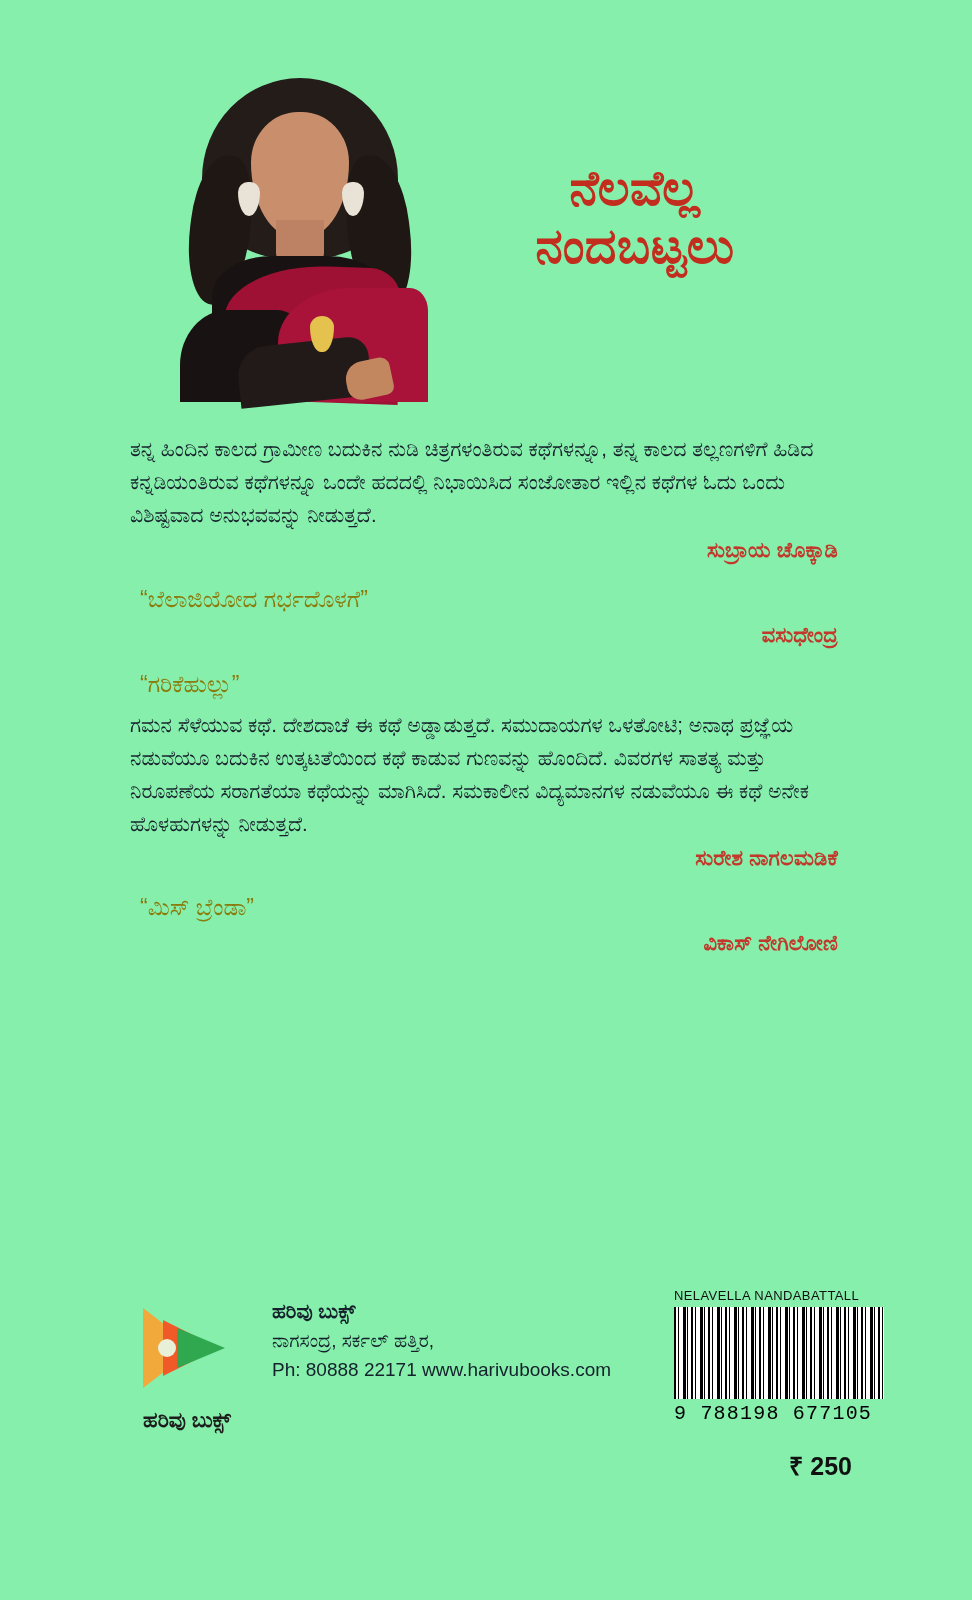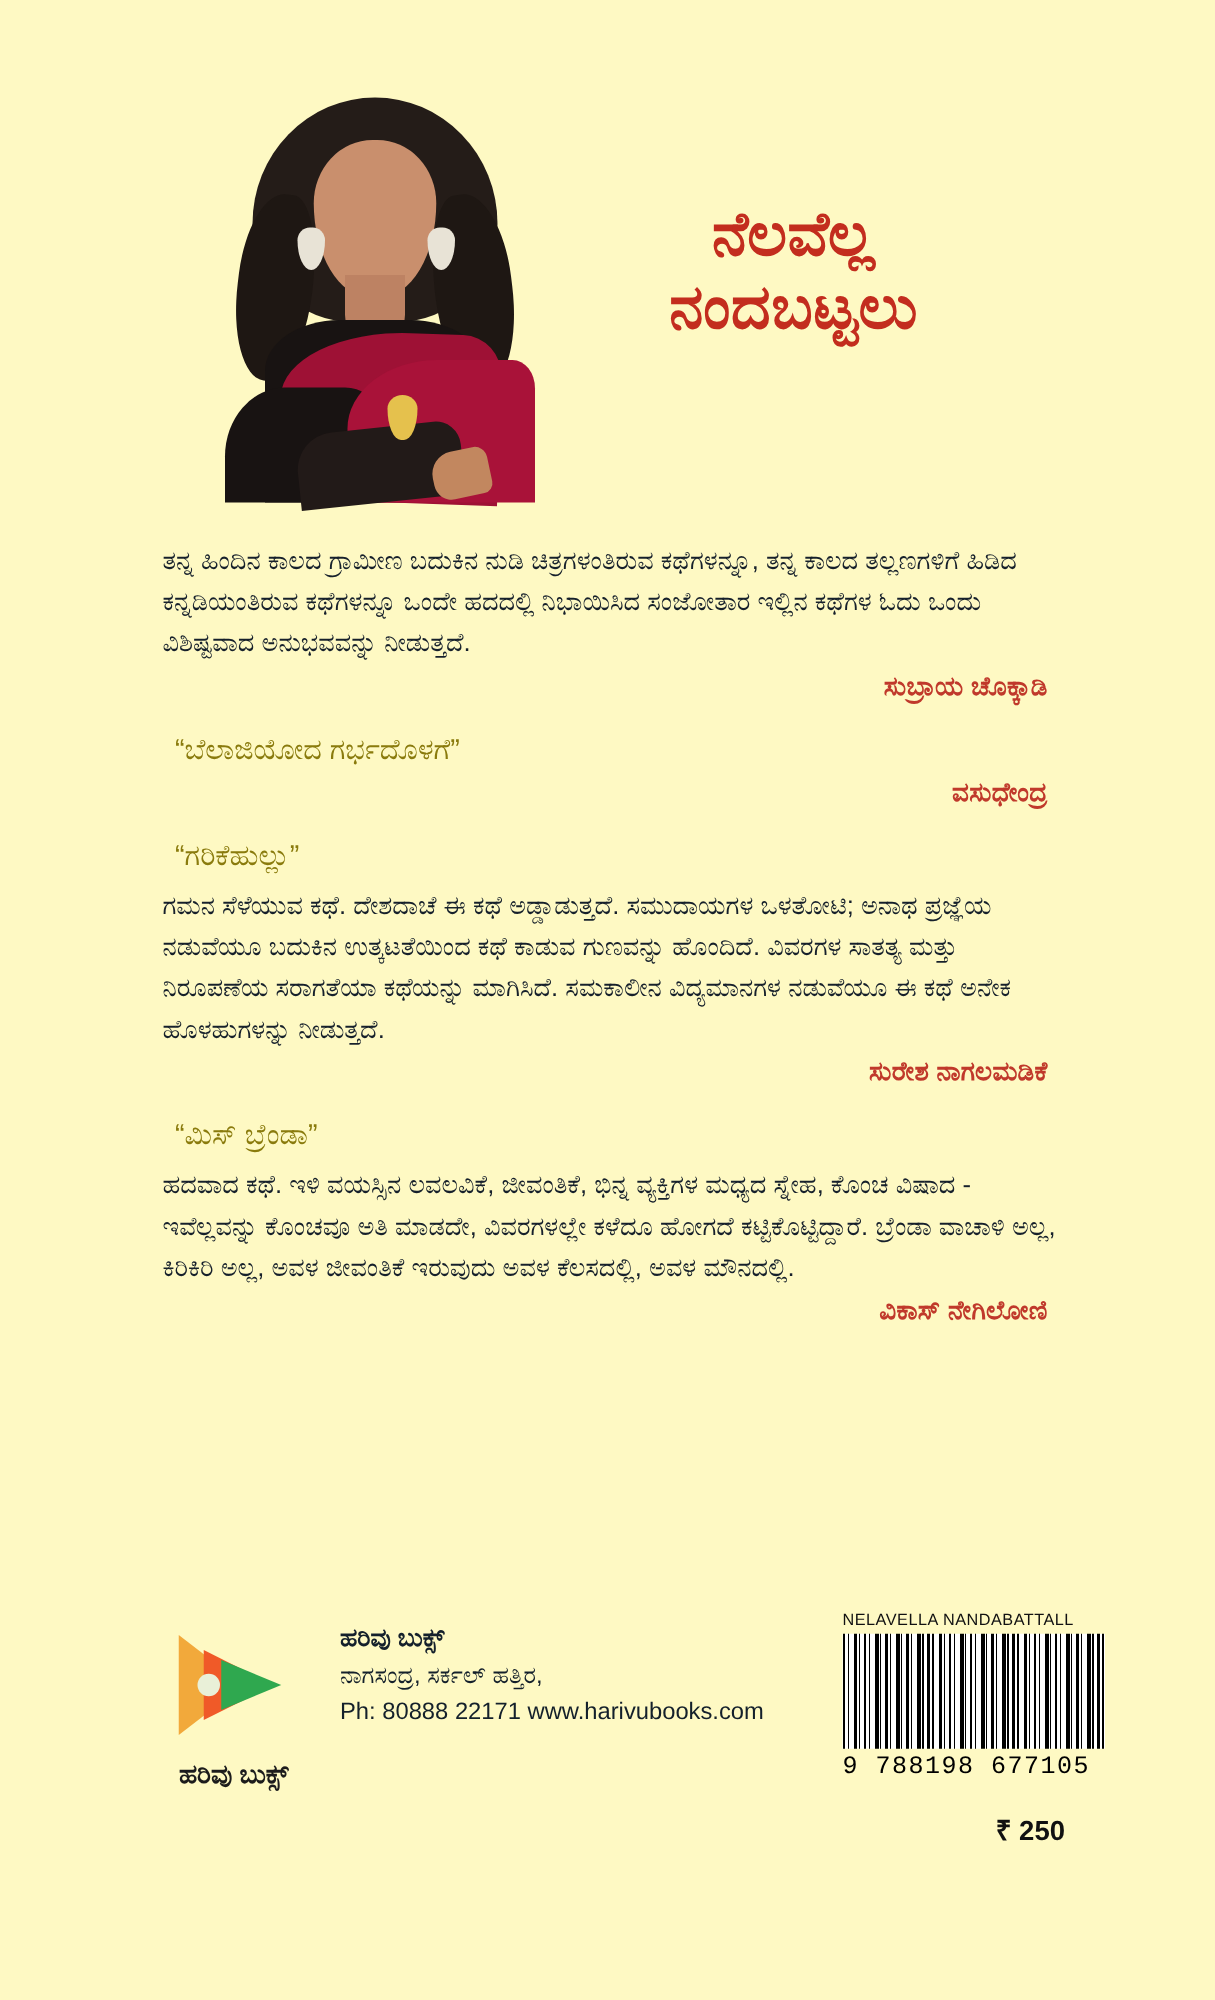--- a/index.html
+++ b/index.html
@@ -11,21 +11,21 @@
     height: 1600px;
     background: #e9f0d8;
     font-family: "Liberation Sans", sans-serif;
     position: relative;
     overflow: hidden;
   }
 
   .page {
     position: absolute;
     inset: 0;
-    background: #fef9c3;
+    background: #86efac;
   }
 
   
   .top-area {
     position: absolute;
     top: 0;
     left: 0;
     width: 972px;
     height: 400px;
   }
@@ -285,21 +285,21 @@
     font-size: 20px;
     letter-spacing: 1.2px;
     margin-top: 3px;
     color: #000;
   }
 
   .price {
     position: absolute;
     right: 120px;
     top: 168px;
-    font-size: 22px;
+    font-size: 25px;
     font-weight: bold;
     color: #111;
   }
 </style>
 </head>
 <body>
 
 <div class="page">
 
   <div class="top-area">
@@ -340,21 +340,20 @@
     </div>
 
     <div class="block block-gap">
       <div class="story-title">“ಗರಿಕೆಹುಲ್ಲು”</div>
       <p class="para">ಗಮನ ಸೆಳೆಯುವ ಕಥೆ. ದೇಶದಾಚೆ ಈ ಕಥೆ ಅಡ್ಡಾಡುತ್ತದೆ. ಸಮುದಾಯಗಳ ಒಳತೋಟಿ; ಅನಾಥ ಪ್ರಜ್ಞೆಯ ನಡುವೆಯೂ ಬದುಕಿನ ಉತ್ಕಟತೆಯಿಂದ ಕಥೆ ಕಾಡುವ ಗುಣವನ್ನು ಹೊಂದಿದೆ. ವಿವರಗಳ ಸಾತತ್ಯ ಮತ್ತು ನಿರೂಪಣೆಯ ಸರಾಗತೆಯಾ ಕಥೆಯನ್ನು ಮಾಗಿಸಿದೆ. ಸಮಕಾಲೀನ ವಿದ್ಯಮಾನಗಳ ನಡುವೆಯೂ ಈ ಕಥೆ ಅನೇಕ ಹೊಳಹುಗಳನ್ನು ನೀಡುತ್ತದೆ.</p>
       <p class="attrib">ಸುರೇಶ ನಾಗಲಮಡಿಕೆ</p>
     </div>
 
     <div class="block">
       <div class="story-title">“ಮಿಸ್ ಬ್ರೆಂಡಾ”</div>
-      <p class="para">ಹದವಾದ ಕಥೆ. ಇಳಿ ವಯಸ್ಸಿನ ಲವಲವಿಕೆ, ಜೀವಂತಿಕೆ, ಭಿನ್ನ ವ್ಯಕ್ತಿಗಳ ಮಧ್ಯದ ಸ್ನೇಹ, ಕೊಂಚ ವಿಷಾದ - ಇವೆಲ್ಲವನ್ನು ಕೊಂಚವೂ ಅತಿ ಮಾಡದೇ, ವಿವರಗಳಲ್ಲೇ ಕಳೆದೂ ಹೋಗದೆ ಕಟ್ಟಿಕೊಟ್ಟಿದ್ದಾರೆ. ಬ್ರೆಂಡಾ ವಾಚಾಳಿ ಅಲ್ಲ, ಕಿರಿಕಿರಿ ಅಲ್ಲ, ಅವಳ ಜೀವಂತಿಕೆ ಇರುವುದು ಅವಳ ಕೆಲಸದಲ್ಲಿ, ಅವಳ ಮೌನದಲ್ಲಿ.</p>
       <p class="attrib">ವಿಕಾಸ್ ನೇಗಿಲೋಣಿ</p>
     </div>
 
   </div>
 
   <div class="footer">
 
     <div class="logo-wrap">
       <div class="logo-mark">
         <svg width="108" height="96" viewBox="0 0 108 96">

